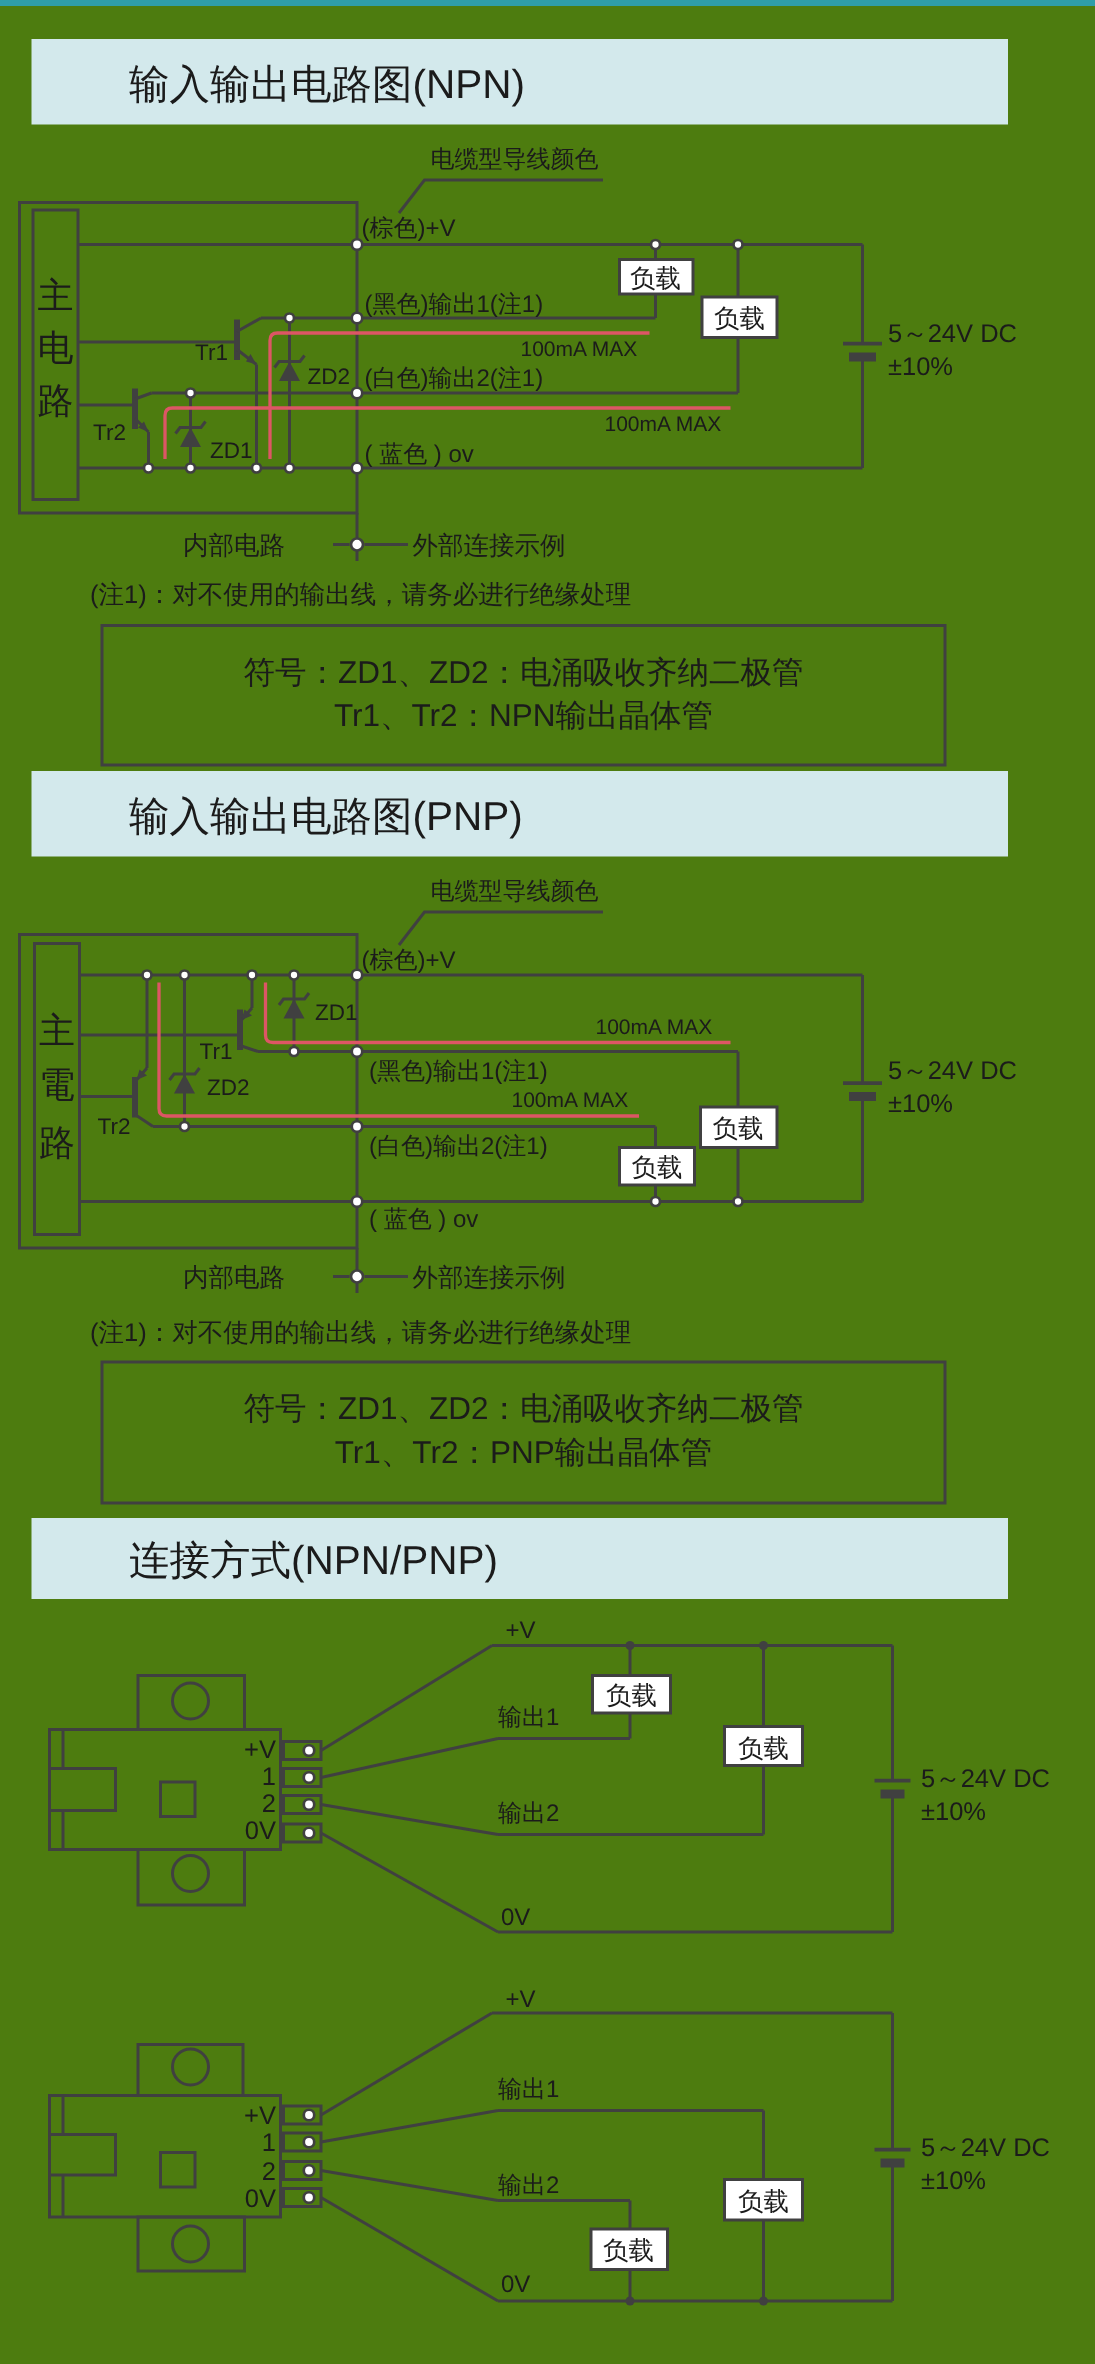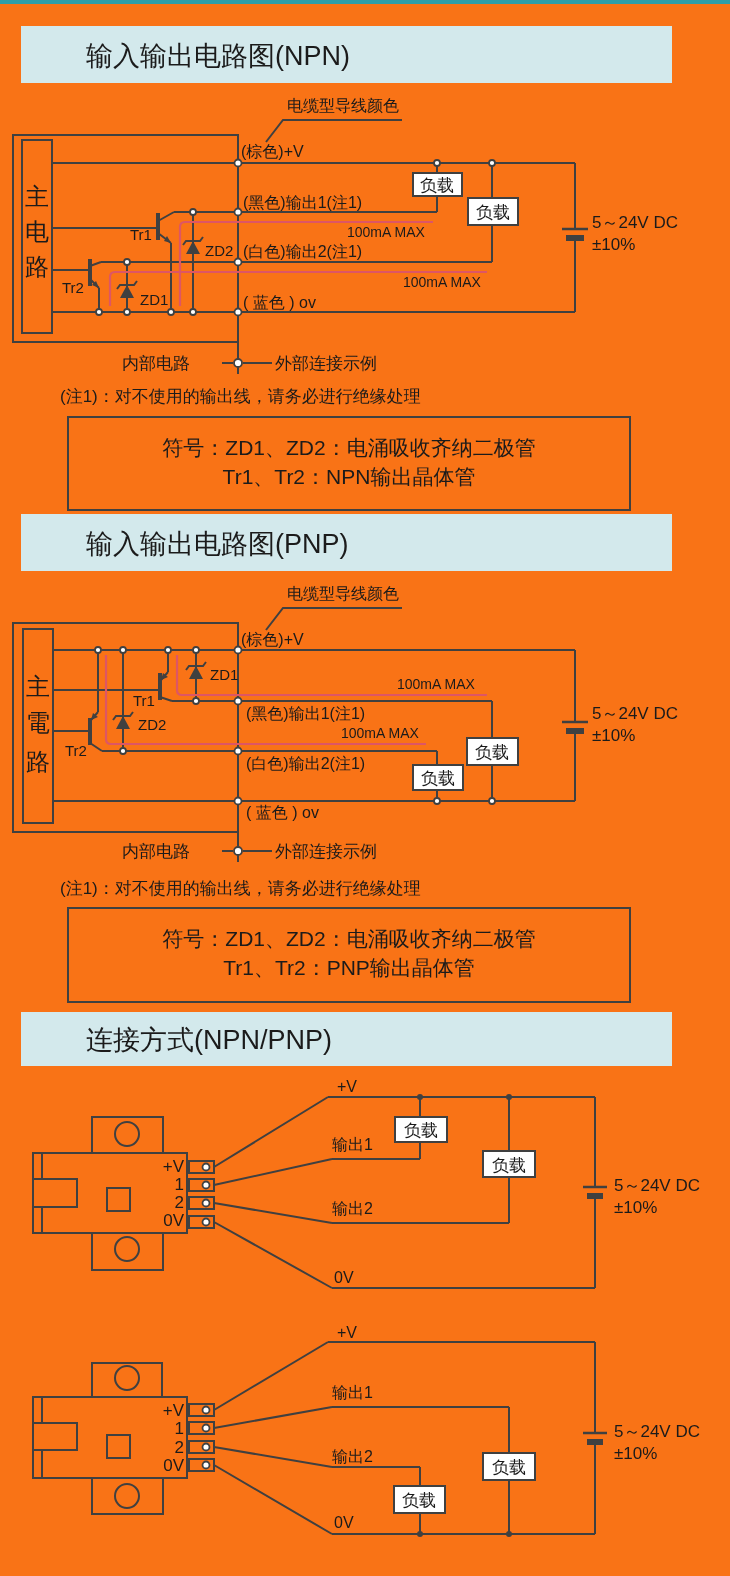--- a/index.html
+++ b/index.html
@@ -1,16 +1,16 @@
 <!DOCTYPE html>
 <html><head>
 <meta charset="utf-8">
 <style>
   html,body{margin:0;padding:0;background:#ffffff;}
-  .page{position:relative;width:730px;height:1576px;background:#f97316;overflow:hidden;
+  .page{position:relative;width:730px;height:1576px;background:#4d7c0f;overflow:hidden;
         font-family:"Liberation Sans","DejaVu Sans",sans-serif;}
   svg{display:block;}
   text{fill:#1b1b1b;font-family:"Liberation Sans","DejaVu Sans",sans-serif;}
   .k{stroke:#404040;stroke-width:2;fill:none;}
   .bar{stroke:#404040;stroke-width:4;fill:none;}
   .red{stroke:#dd5665;stroke-width:2.2;fill:none;}
   .node{fill:#ffffff;stroke:#404040;stroke-width:1.8;}
   .dot{fill:#404040;stroke:none;}
   .fillk{fill:#404040;stroke:none;}
   .box{fill:#ffffff;stroke:#404040;stroke-width:2;}

